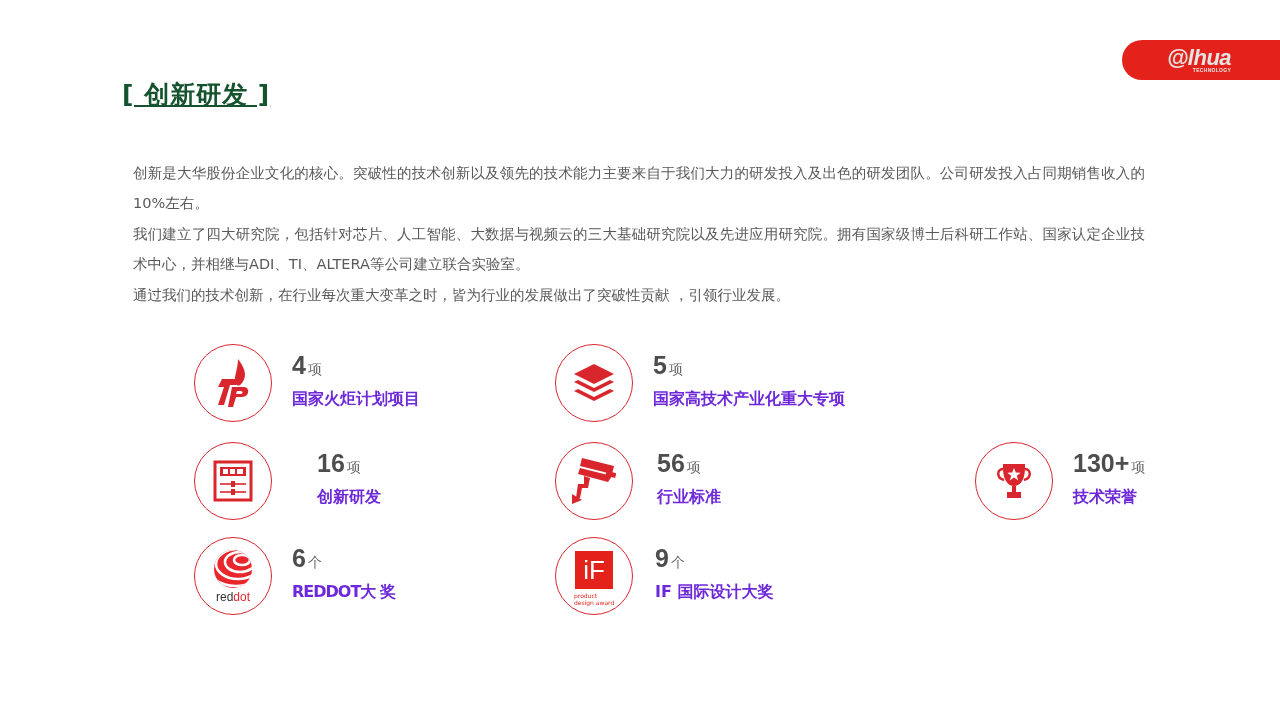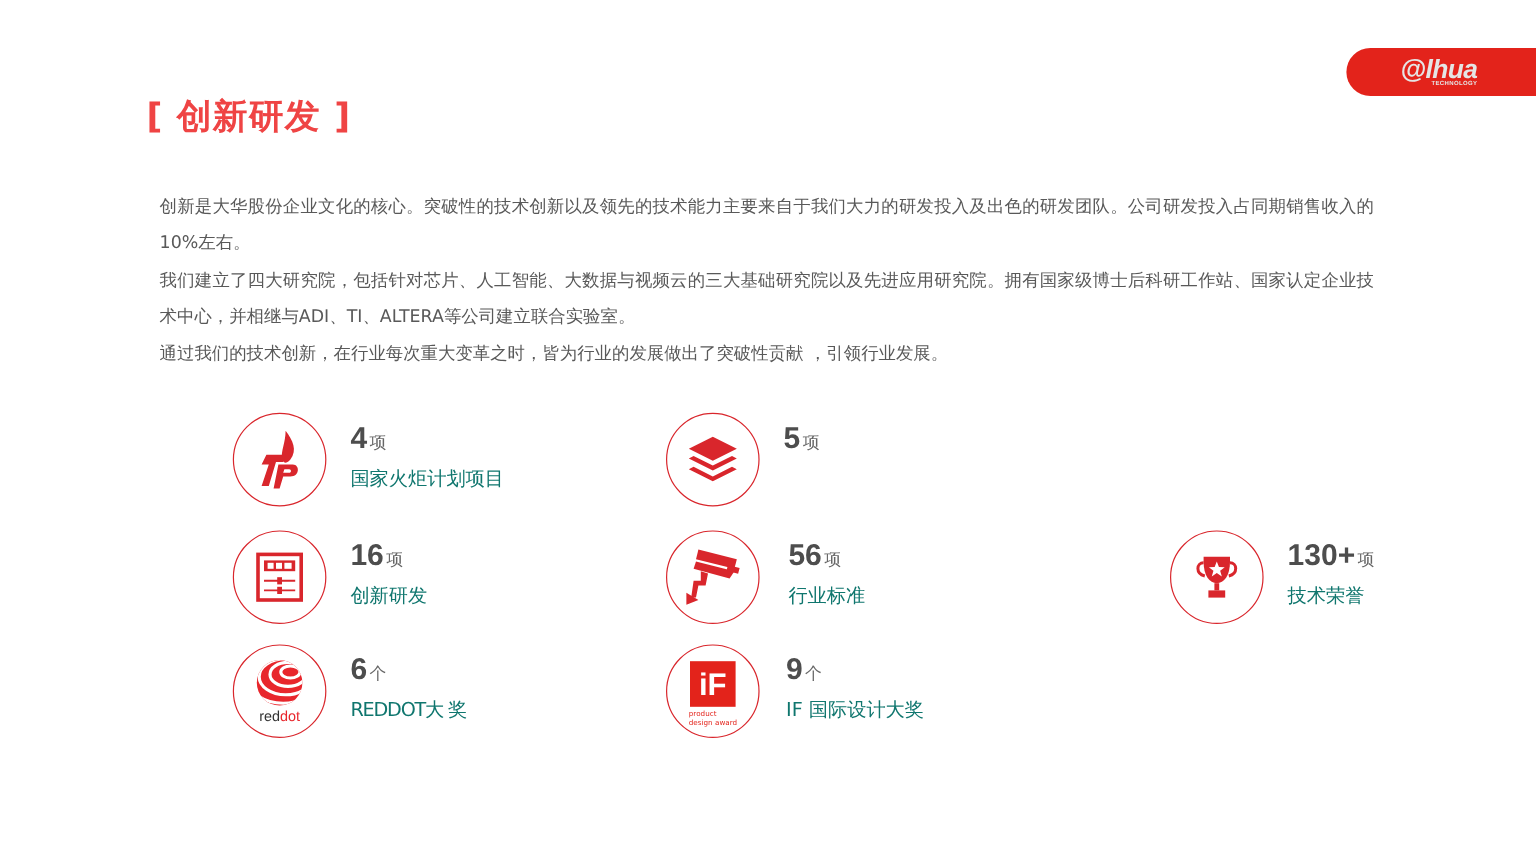--- a/index.html
+++ b/index.html
@@ -9,38 +9,38 @@
   .logo {
     position: absolute; left: 1122px; top: 40px; width: 158px; height: 40px;
     background: #e3231b; border-radius: 20px 0 0 20px;
     color: #e5e5e5; display: flex; flex-direction: column; align-items: center; justify-content: center;
   }
   .logo .brand { font-family: "Liberation Sans", sans-serif; font-weight: bold; font-style: italic; font-size: 22px; line-height: 20px; letter-spacing: -0.5px; margin-left: -4px; }
   .logo .tag { font-family: "Liberation Sans", sans-serif; font-size: 5px; font-weight: bold; letter-spacing: 0.3px; margin-top: -1px; margin-left: 22px; }
 
   .page-title {
     position: absolute; left: 122px; top: 78px;
-    font-family: "DejaVu Sans", sans-serif; font-size: 29px; font-weight: bold; color: #ef4444; letter-spacing: 1px;
+    font-family: "DejaVu Sans", sans-serif; font-size: 25px; font-weight: bold; color: #14532d; letter-spacing: 1px; text-decoration: underline;
   }
 
   .intro { position: absolute; left: 133px; top: 158px; width: 1012px; }
   .intro p { font-size: 14.5px; line-height: 30px; color: #595959; text-align: justify; }
   .intro p + p { margin-top: 1px; }
 
   .stat { position: absolute; display: flex; align-items: flex-start; }
   .circle {
     width: 78px; height: 78px; border: 1.6px solid #d9262c; border-radius: 50%;
     display: flex; align-items: center; justify-content: center; flex: 0 0 auto; background: #fff;
   }
   .circle svg { display: block; }
   .stat-text { margin-left: 20px; padding-top: 6px; }
   .num-line { display: flex; align-items: baseline; color: #4d4d4d; }
   .num { font-family: "Liberation Sans", sans-serif; font-weight: bold; font-size: 25px; line-height: 30px; }
   .unit { font-size: 14px; margin-left: 2px; color: #666; }
-  .label { font-size: 16px; font-weight: normal; color: #0f766e; margin-top: 8px; line-height: 21px; }
+  .label { font-size: 16px; font-weight: bold; color: #6d28d9; margin-top: 8px; line-height: 21px; }
 </style>
 </head>
 <body>
 
 <div class="logo">
   <span class="brand">@lhua</span>
   <span class="tag">TECHNOLOGY</span>
 </div>
 
 <div class="page-title">[ 创新研发 ]</div>
@@ -74,24 +74,25 @@
       <path d="M22 2 L42 12 L22 22 L2 12 Z" fill="#d9262c"></path>
       <path d="M6 18 L22 26 L38 18 L42 20 L22 30 L2 20 Z" fill="#d9262c"></path>
       <path d="M6 27 L22 35 L38 27 L42 29 L22 39 L2 29 Z" fill="#d9262c"></path>
     </svg>
   </div>
   <div class="stat-text" style="width:200px;">
     <div class="num-line">
       <span class="num">5</span>
       <span class="unit">项</span>
     </div>
+    <div class="label">国家高技术产业化重大专项</div>
   </div>
 </div>
 
-<div class="stat" style="left:194px; top:442px;">
+<div class="stat" style="left:194px; top:442px;gap:25px;">
   <div class="circle">
     <svg width="40" height="42" viewBox="0 0 40 42">
       <rect x="2" y="2" width="36" height="38" fill="none" stroke="#d9262c" stroke-width="3"></rect>
       <rect x="7" y="7" width="26" height="9" fill="#d9262c"></rect>
       <rect x="10" y="9" width="5" height="5" fill="#fff"></rect>
       <rect x="17" y="9" width="5" height="5" fill="#fff"></rect>
       <rect x="24" y="9" width="6" height="5" fill="#fff"></rect>
       <line x1="7" y1="24" x2="33" y2="24" stroke="#d9262c" stroke-width="1.6"></line>
       <line x1="7" y1="32" x2="33" y2="32" stroke="#d9262c" stroke-width="1.6"></line>
       <rect x="18" y="21" width="4" height="6" fill="#d9262c"></rect>
@@ -171,21 +172,21 @@
       <span class="num">6</span>
       <span class="unit">个</span>
     </div>
     <div class="label" style="letter-spacing:-1px;">REDDOT大 奖</div>
   </div>
 </div>
 
 <div class="stat" style="left:555px; top:537px;">
   <div class="circle" style="flex-direction:column;">
     <div style="width:38px;height:38px;background:#e3231b;display:flex;align-items:center;justify-content:center;margin-top:4px;">
-      <span style="color:#fff;font-family:'Liberation Sans',sans-serif;font-weight:bold;font-size:26px;line-height:26px;">iF</span>
+      <span style="color:#fff;font-family:'Liberation Sans',sans-serif;font-weight:normal;font-size:26px;line-height:26px;">iF</span>
     </div>
     <span style="font-size:6px;color:#e3231b;line-height:7px;margin-top:3px;align-self:flex-start;margin-left:18px;">product</span>
     <span style="font-size:6px;color:#e3231b;line-height:7px;align-self:flex-start;margin-left:18px;">design award</span>
   </div>
   <div class="stat-text" style="margin-left:22px;">
     <div class="num-line">
       <span class="num">9</span>
       <span class="unit">个</span>
     </div>
     <div class="label">IF 国际设计大奖</div>

